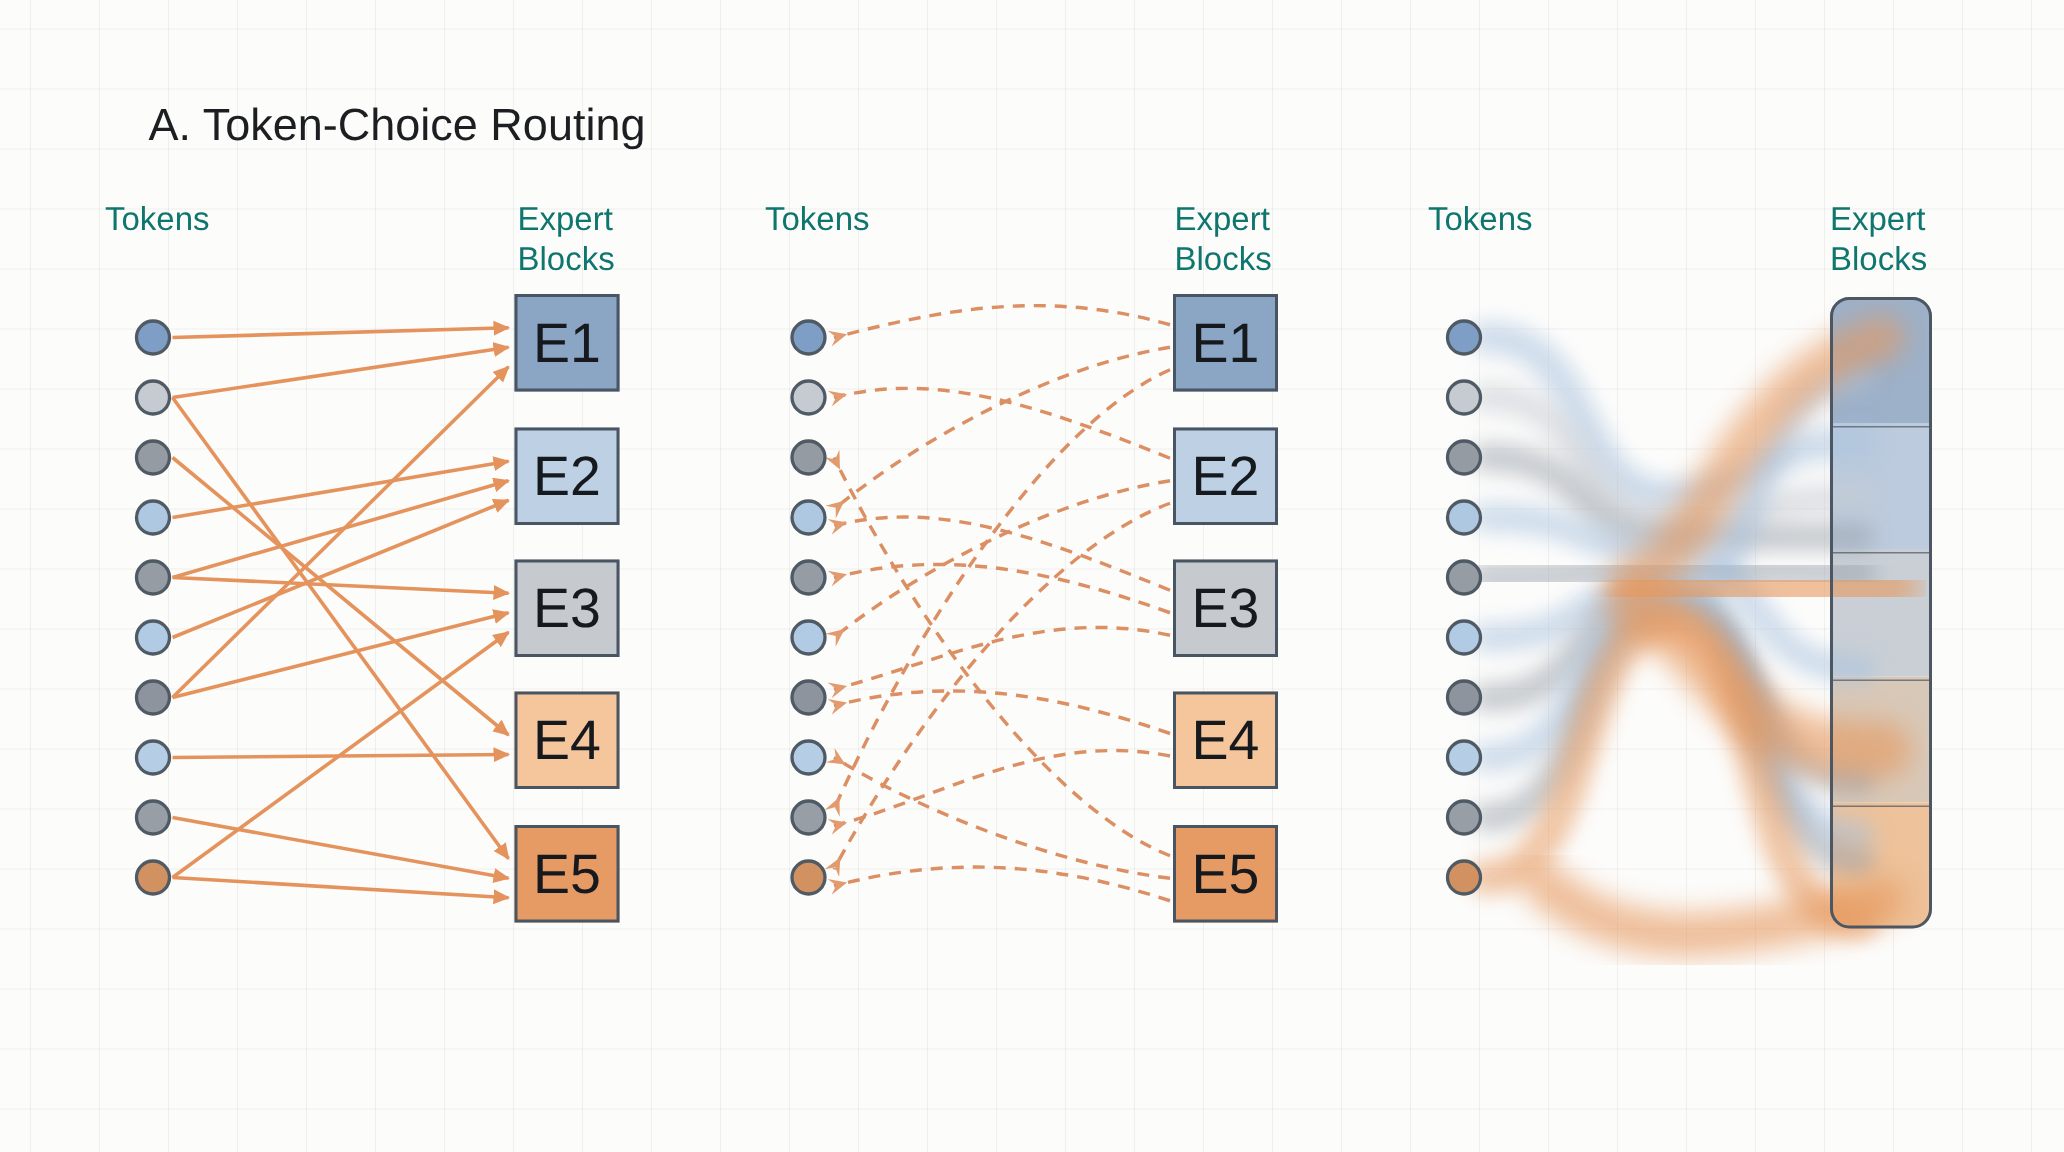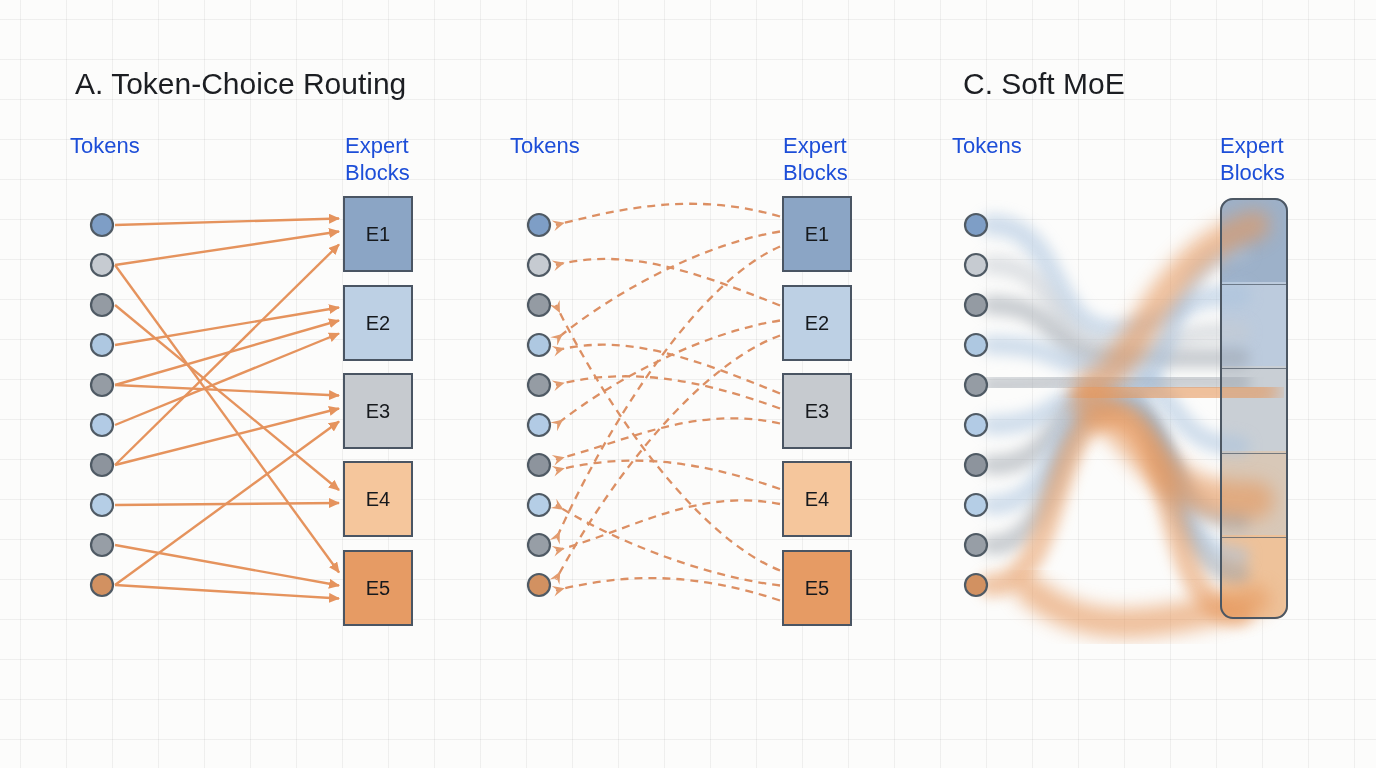--- a/index.html
+++ b/index.html
@@ -4,25 +4,25 @@
 <style>
   html,body{margin:0;padding:0;background:#ffffff;}
   .stage{position:relative;width:1376px;height:768px;overflow:hidden;
          font-family:"Liberation Sans",sans-serif;background:#fcfcfb;}
   .grid{position:absolute;inset:0;z-index:0;
         background-image:
           linear-gradient(to right, rgba(100,100,100,0.085) 1px, transparent 1px),
           linear-gradient(to bottom, rgba(100,100,100,0.085) 1px, transparent 1px);
         background-size:46px 40px;background-position:20px 19px;}
   svg.layer{position:absolute;left:0;top:0;z-index:2;}
-  .title{position:absolute;font-size:30px;font-weight:500;color:#1c1e22;z-index:4;white-space:nowrap;}
-  .lbl{position:absolute;font-size:22px;color:#1d4ed8;z-index:4;line-height:27px;white-space:nowrap;}
-  .eblock{position:absolute;width:70px;height:76px;border:2px solid #4a5563;box-sizing:border-box;
+  .title{position:absolute;font-size:30px;font-weight:500;color:#1c1e22;z-index:4;white-space:nowrap;margin-left:24px;}
+  .lbl{position:absolute;font-size:22px;color:#0f766e;z-index:4;line-height:27px;white-space:nowrap;}
+  .eblock{position:absolute;width:70px;height:65px;border:2px solid #4a5563;box-sizing:border-box;
           display:flex;align-items:center;justify-content:center;z-index:3;
-          font-size:20px;color:#16191d;}
+          font-size:37px;color:#16191d;}
   #cfill{position:absolute;left:1220px;top:198px;width:68px;height:421px;
          border-radius:13px;overflow:hidden;z-index:1;}
   #cfill .sec{width:100%;height:84.2px;}
   #cborder{position:absolute;left:1220px;top:198px;width:68px;height:421px;border-radius:13px;
            border:2px solid #4c5763;box-sizing:border-box;z-index:3;pointer-events:none;}
   .cdiv{position:absolute;left:0px;right:0px;height:0;border-top:1.5px solid rgba(74,85,99,0.7);}
 </style>
 </head>
 <body>
 
@@ -154,21 +154,20 @@
     <div>Expert</div>
     <div>Blocks</div>
   </div>
 
   <div class="lbl" style="left:510px;top:132px">Tokens</div>
   <div class="lbl" style="left:783px;top:132px">
     <div>Expert</div>
     <div>Blocks</div>
   </div>
 
-  <div class="title" style="left:963px;top:67px">C. Soft MoE</div>
   <div class="lbl" style="left:952px;top:132px">Tokens</div>
   <div class="lbl" style="left:1220px;top:132px">
     <div>Expert</div>
     <div>Blocks</div>
   </div>
 
   <div class="eblock" style="left: 343px; top: 196px; background: rgb(139, 165, 197); border-color: rgb(74, 85, 99);">
       <span>E1</span>
     </div>
   <div class="eblock" style="left: 343px; top: 285px; background: rgb(189, 208, 228); border-color: rgb(74, 85, 99);">

